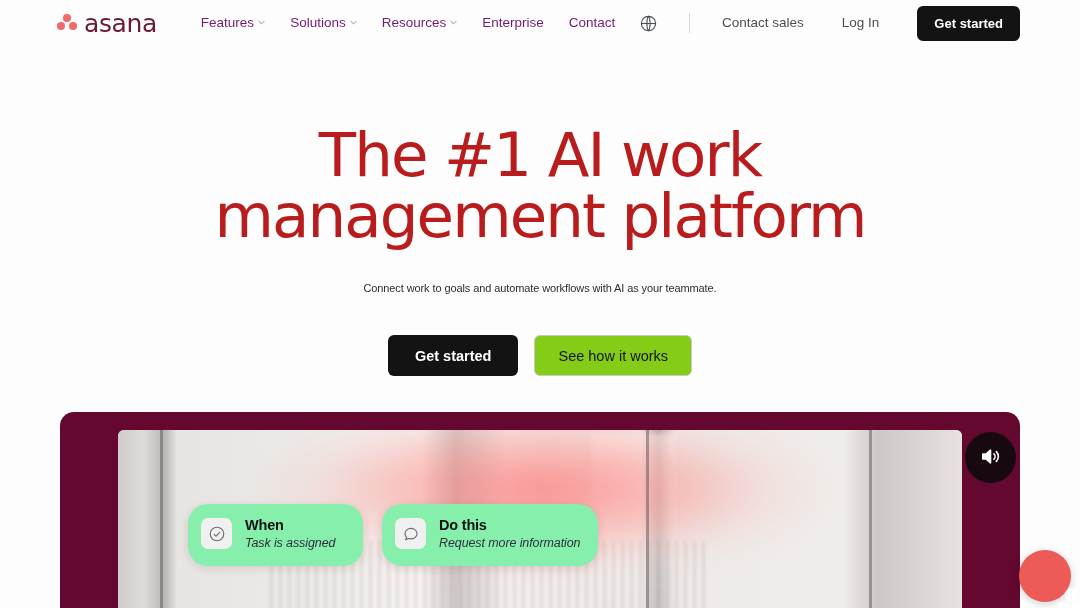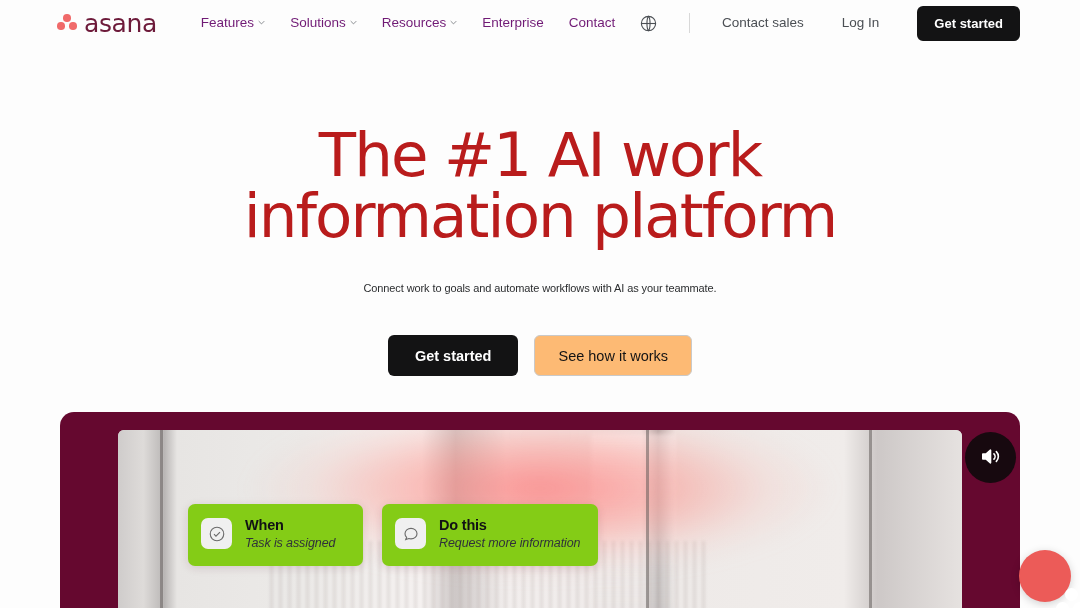--- a/index.html
+++ b/index.html
@@ -157,21 +157,21 @@
     font-size: 14.5px;
     font-weight: 700;
     border: none;
     border-radius: 6px;
     padding: 0 27px;
     height: 41px;
     cursor: pointer;
     font-family: "Liberation Sans", sans-serif;
   }
   .btn-secondary {
-    background: #fdba74;
+    background: #84cc16;
     color: #131314;
     font-size: 14.5px;
     font-weight: 400;
     border: 1px solid #c9c9c9;
     border-radius: 6px;
     padding: 0 23px;
     height: 41px;
     cursor: pointer;
     font-family: "Liberation Sans", sans-serif;
   }
@@ -256,22 +256,22 @@
   .cards {
     position: absolute;
     left: 0; right: 0;
     top: 74px;
     display: flex;
     justify-content: flex-start;
     gap: 19px;
     padding-left: 70px;
   }
   .auto-card {
-    background: #84cc16;
-    border-radius: 7px;
+    background: #86efac;
+    border-radius: 20px;
     padding: 13px 18px 15px 13px;
     display: flex;
     align-items: center;
     gap: 13px;
     box-shadow: 0 2px 10px rgba(90,20,40,0.14);
     min-width: 175px;
     cursor: pointer;
   }
   .auto-card .icon-box {
     width: 31px;
@@ -405,21 +405,21 @@
     <div class="nav-divider"></div>
     <div class="nav-text-link">Contact sales</div>
     <div class="nav-text-link">Log In</div>
     <button class="btn-get-started-nav">Get started</button>
   </div>
 </div>
 
 <div class="hero">
   <h1 class="hero-title">
     <span>The #1 AI work</span><br>
-    <span>information platform</span>
+    <span>management platform</span>
   </h1>
   <p class="hero-sub">Connect work to goals and automate workflows with AI as your teammate.</p>
   <div class="hero-ctas">
     <button class="btn-primary">Get started</button>
     <button class="btn-secondary">See how it works</button>
   </div>
 </div>
 
 <div class="video-frame">
 

